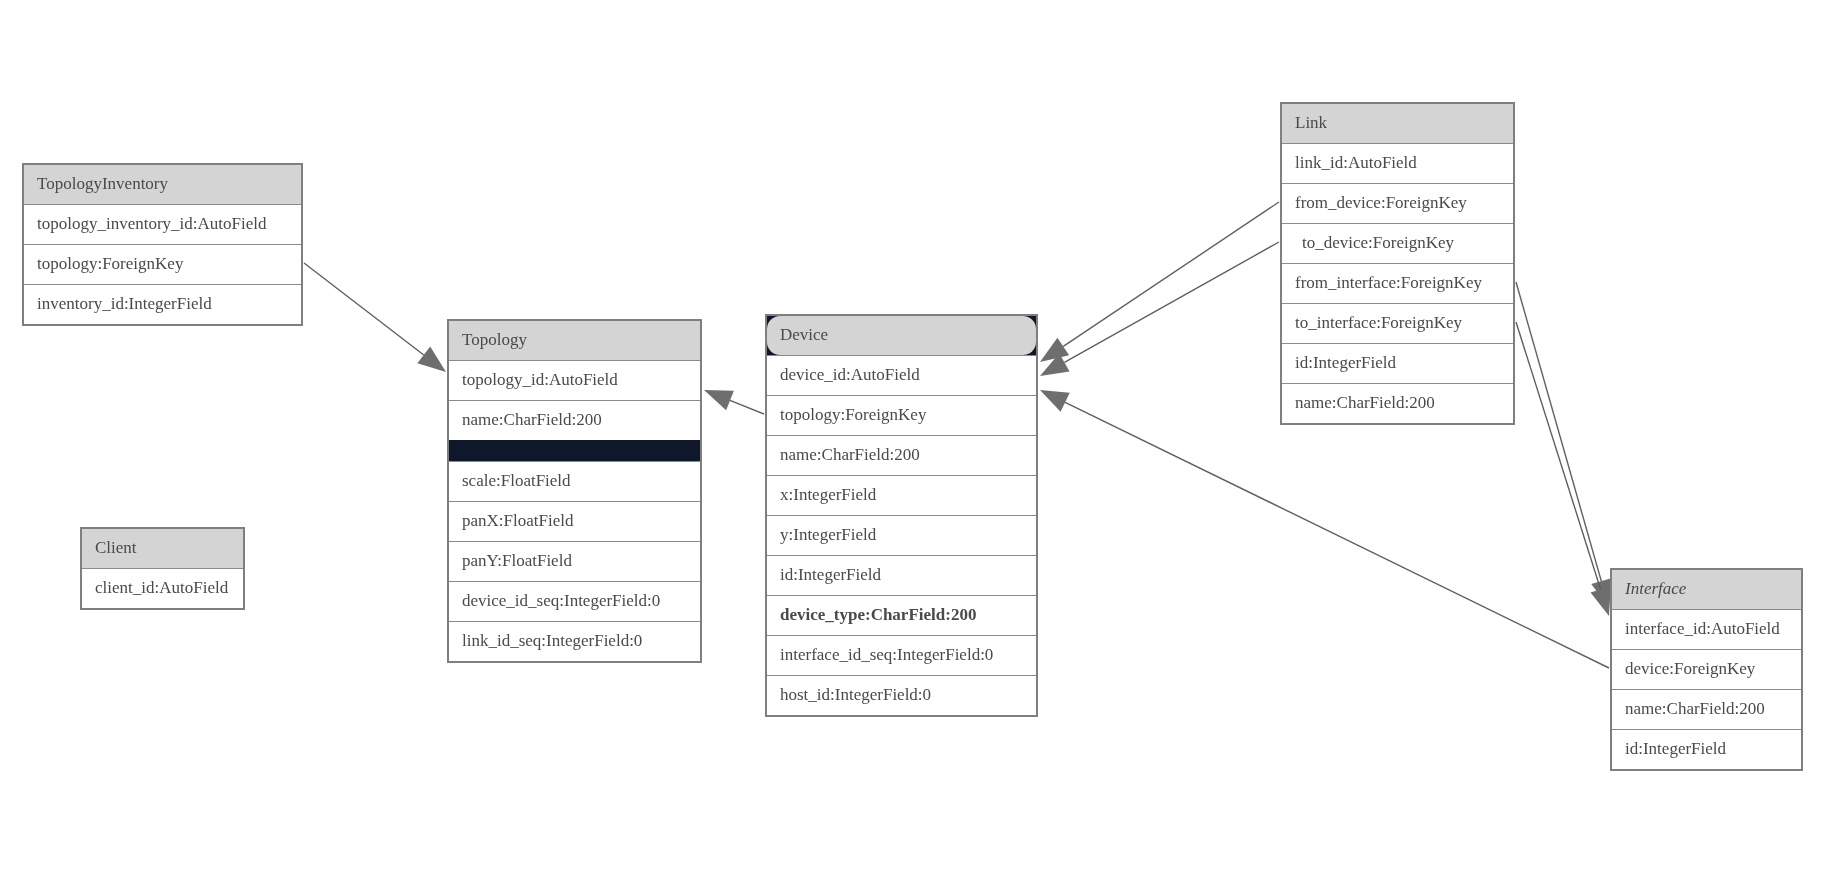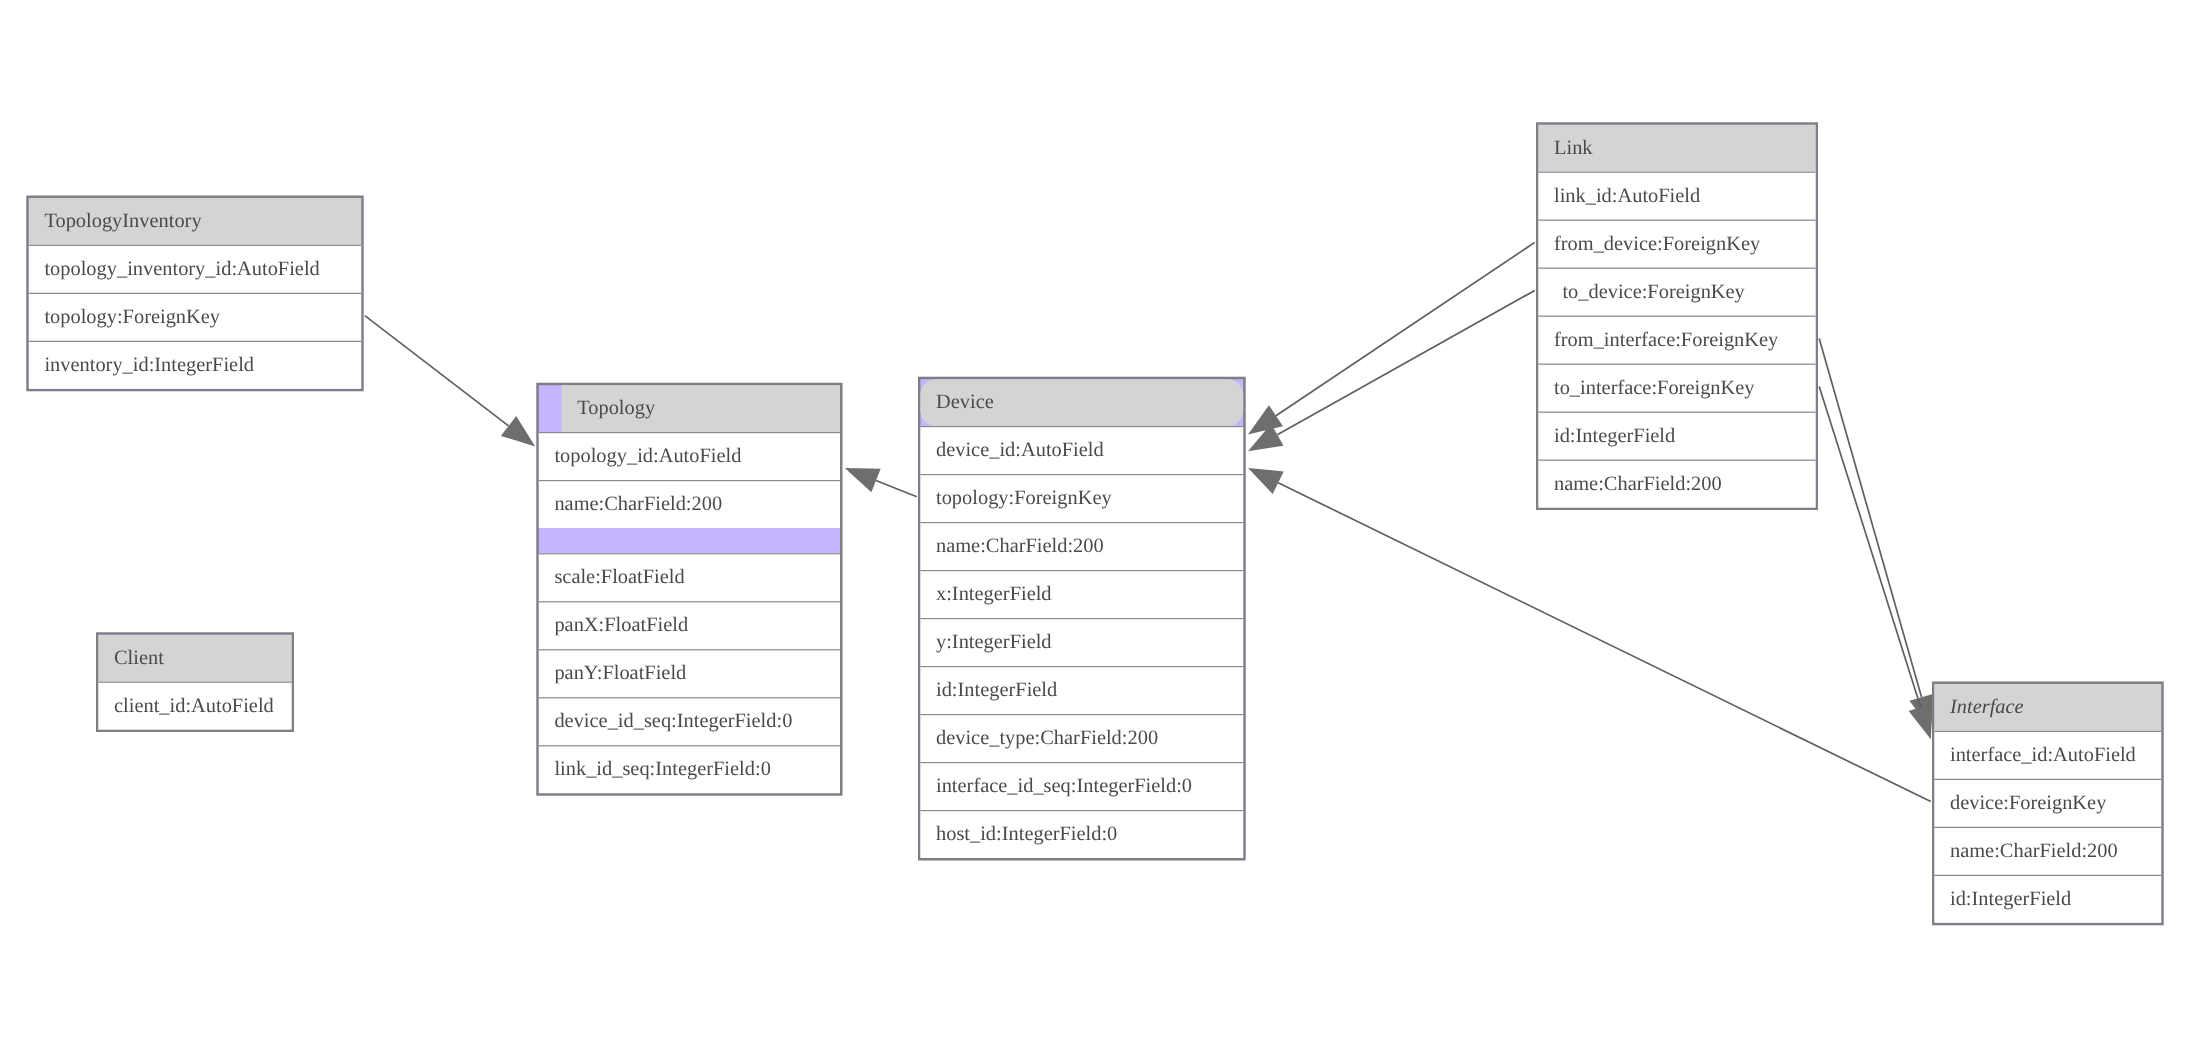--- a/index.html
+++ b/index.html
@@ -22,21 +22,21 @@
     left: 0;
     top: 0;
     width: 1824px;
     height: 874px;
     pointer-events: none;
   }
   .entity {
     position: absolute;
     box-sizing: border-box;
     border: 2px solid #7f7f7f;
-    background: #c4b5fd;
+    background: #0f172a;
     color: #4a4a4a;
     font-size: 17px;
   }
   .entity .hdr {
     box-sizing: border-box;
     height: 39px;
     line-height: 38px;
     padding-left: 13px;
     background: #d4d4d4;
     white-space: nowrap;
@@ -74,42 +74,42 @@
       <polygon points="1609,616 1590.544212537362,592.4705735485556 1610.5663583455375,586.1370376296429" fill="#6e6e6e"></polygon>
     </svg>
   <div id="entities">
       <div class="entity" style="left: 22px; top: 163px; width: 281px;">
         <div class="hdr" style="height: 39px;">TopologyInventory</div>
         <div class="row" style="height: 40px;">topology_inventory_id:AutoField</div>
         <div class="row" style="height: 40px;">topology:ForeignKey</div>
         <div class="row" style="height: 40px;">inventory_id:IntegerField</div>
       </div>
       <div class="entity" style="left: 447px; top: 319px; width: 255px;">
-        <div class="hdr" style="height: 39px; margin-left: 19px;">Topology</div>
+        <div class="hdr" style="height: 39px;">Topology</div>
         <div class="row" style="height: 40px;">topology_id:AutoField</div>
         <div class="row" style="height: 40px;">name:CharField:200</div>
         <div class="row" style="height: 40px; margin-top: 21px;">scale:FloatField</div>
         <div class="row" style="height: 40px;">panX:FloatField</div>
         <div class="row" style="height: 40px;">panY:FloatField</div>
         <div class="row" style="height: 40px;">device_id_seq:IntegerField:0</div>
         <div class="row" style="height: 40px;">link_id_seq:IntegerField:0</div>
       </div>
       <div class="entity" style="left: 80px; top: 527px; width: 165px;">
         <div class="hdr" style="height: 39px;">Client</div>
         <div class="row" style="height: 40px;">client_id:AutoField</div>
       </div>
       <div class="entity" style="left: 765px; top: 314px; width: 273px;">
         <div class="hdr" style="height: 39px; border-radius: 13px;">Device</div>
         <div class="row" style="height: 40px;">device_id:AutoField</div>
         <div class="row" style="height: 40px;">topology:ForeignKey</div>
         <div class="row" style="height: 40px;">name:CharField:200</div>
         <div class="row" style="height: 40px;">x:IntegerField</div>
         <div class="row" style="height: 40px;">y:IntegerField</div>
         <div class="row" style="height: 40px;">id:IntegerField</div>
-        <div class="row" style="height: 40px;">device_type:CharField:200</div>
+        <div class="row" style="height: 40px; font-weight: bold;">device_type:CharField:200</div>
         <div class="row" style="height: 40px;">interface_id_seq:IntegerField:0</div>
         <div class="row" style="height: 40px;">host_id:IntegerField:0</div>
       </div>
       <div class="entity" style="left: 1280px; top: 102px; width: 235px;">
         <div class="hdr" style="height: 39px;">Link</div>
         <div class="row" style="height: 40px;">link_id:AutoField</div>
         <div class="row" style="height: 40px;">from_device:ForeignKey</div>
         <div class="row" style="height: 40px; padding-left: 20px;">to_device:ForeignKey</div>
         <div class="row" style="height: 40px;">from_interface:ForeignKey</div>
         <div class="row" style="height: 40px;">to_interface:ForeignKey</div>

